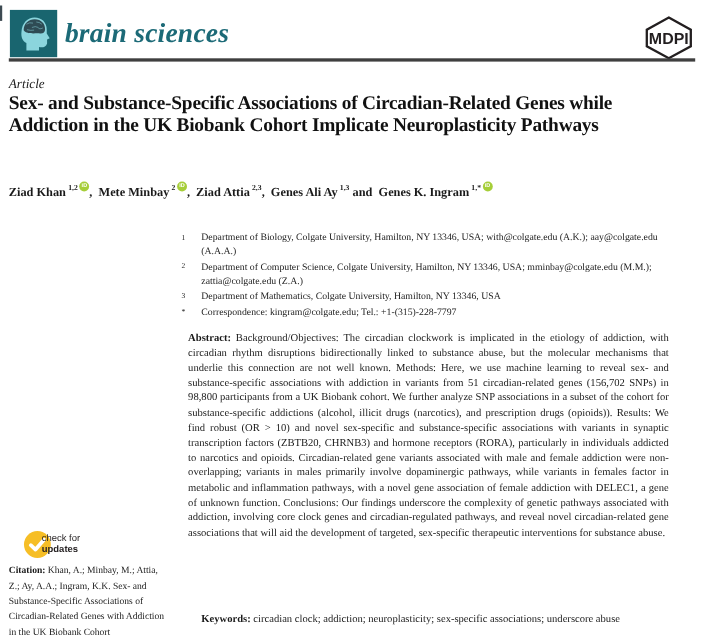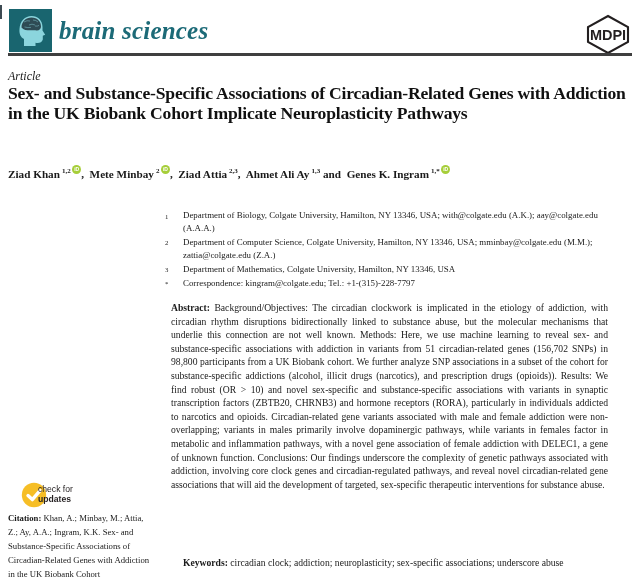--- a/index.html
+++ b/index.html
@@ -95,32 +95,32 @@
   <div class="mdpi-logo">
     <svg width="52" height="40" viewBox="0 0 52 40">
       <path d="M26 2 L46 13 L46 28 L26 39 L6 28 L6 13 Z" fill="none" stroke="#231f20" stroke-width="2.1"></path>
       <text x="26" y="26" text-anchor="middle" font-family="Liberation Sans, sans-serif" font-size="14.5" font-weight="bold" fill="#231f20">MDPI</text>
     </svg>
   </div>
 
   <div class="header-rule"></div>
 
   <div class="article-label">Article</div>
-  <div class="paper-title">Sex- and Substance-Specific Associations of Circadian-Related Genes with Addiction in the UK Biobank Cohort Implicate Neuroplasticity Pathways</div>
+  <div class="paper-title">Sex- and Substance-Specific Associations of Circadian-Related Genes while Addiction in the UK Biobank Cohort Implicate Neuroplasticity Pathways</div>
 
   <div class="authors-line">
     
   
       <span class="author"><span>Ziad Khan</span><sup>1,2</sup><span class="orcid-badge"></span><span class="author-sep">, </span></span>
     
       <span class="author"><span>Mete Minbay</span><sup>2</sup><span class="orcid-badge"></span><span class="author-sep">, </span></span>
     
       <span class="author"><span>Ziad Attia</span><sup>2,3</sup><span class="author-sep">, </span></span>
     
-      <span class="author"><span>Ahmet Ali Ay</span><sup>1,3</sup><span class="author-sep"> and </span></span>
+      <span class="author"><span>Genes Ali Ay</span><sup>1,3</sup><span class="author-sep"> and </span></span>
     
       <span class="author"><span>Genes K. Ingram</span><sup>1,*</sup><span class="orcid-badge"></span><span class="author-sep"></span></span>
     </div>
 
   <div class="affiliations">
 
       <div class="aff-item">
         <span class="aff-marker">1</span>
         <span class="aff-text">Department of Biology, Colgate University, Hamilton, NY 13346, USA; with@colgate.edu (A.K.); aay@colgate.edu (A.A.A.)</span>
       </div>

